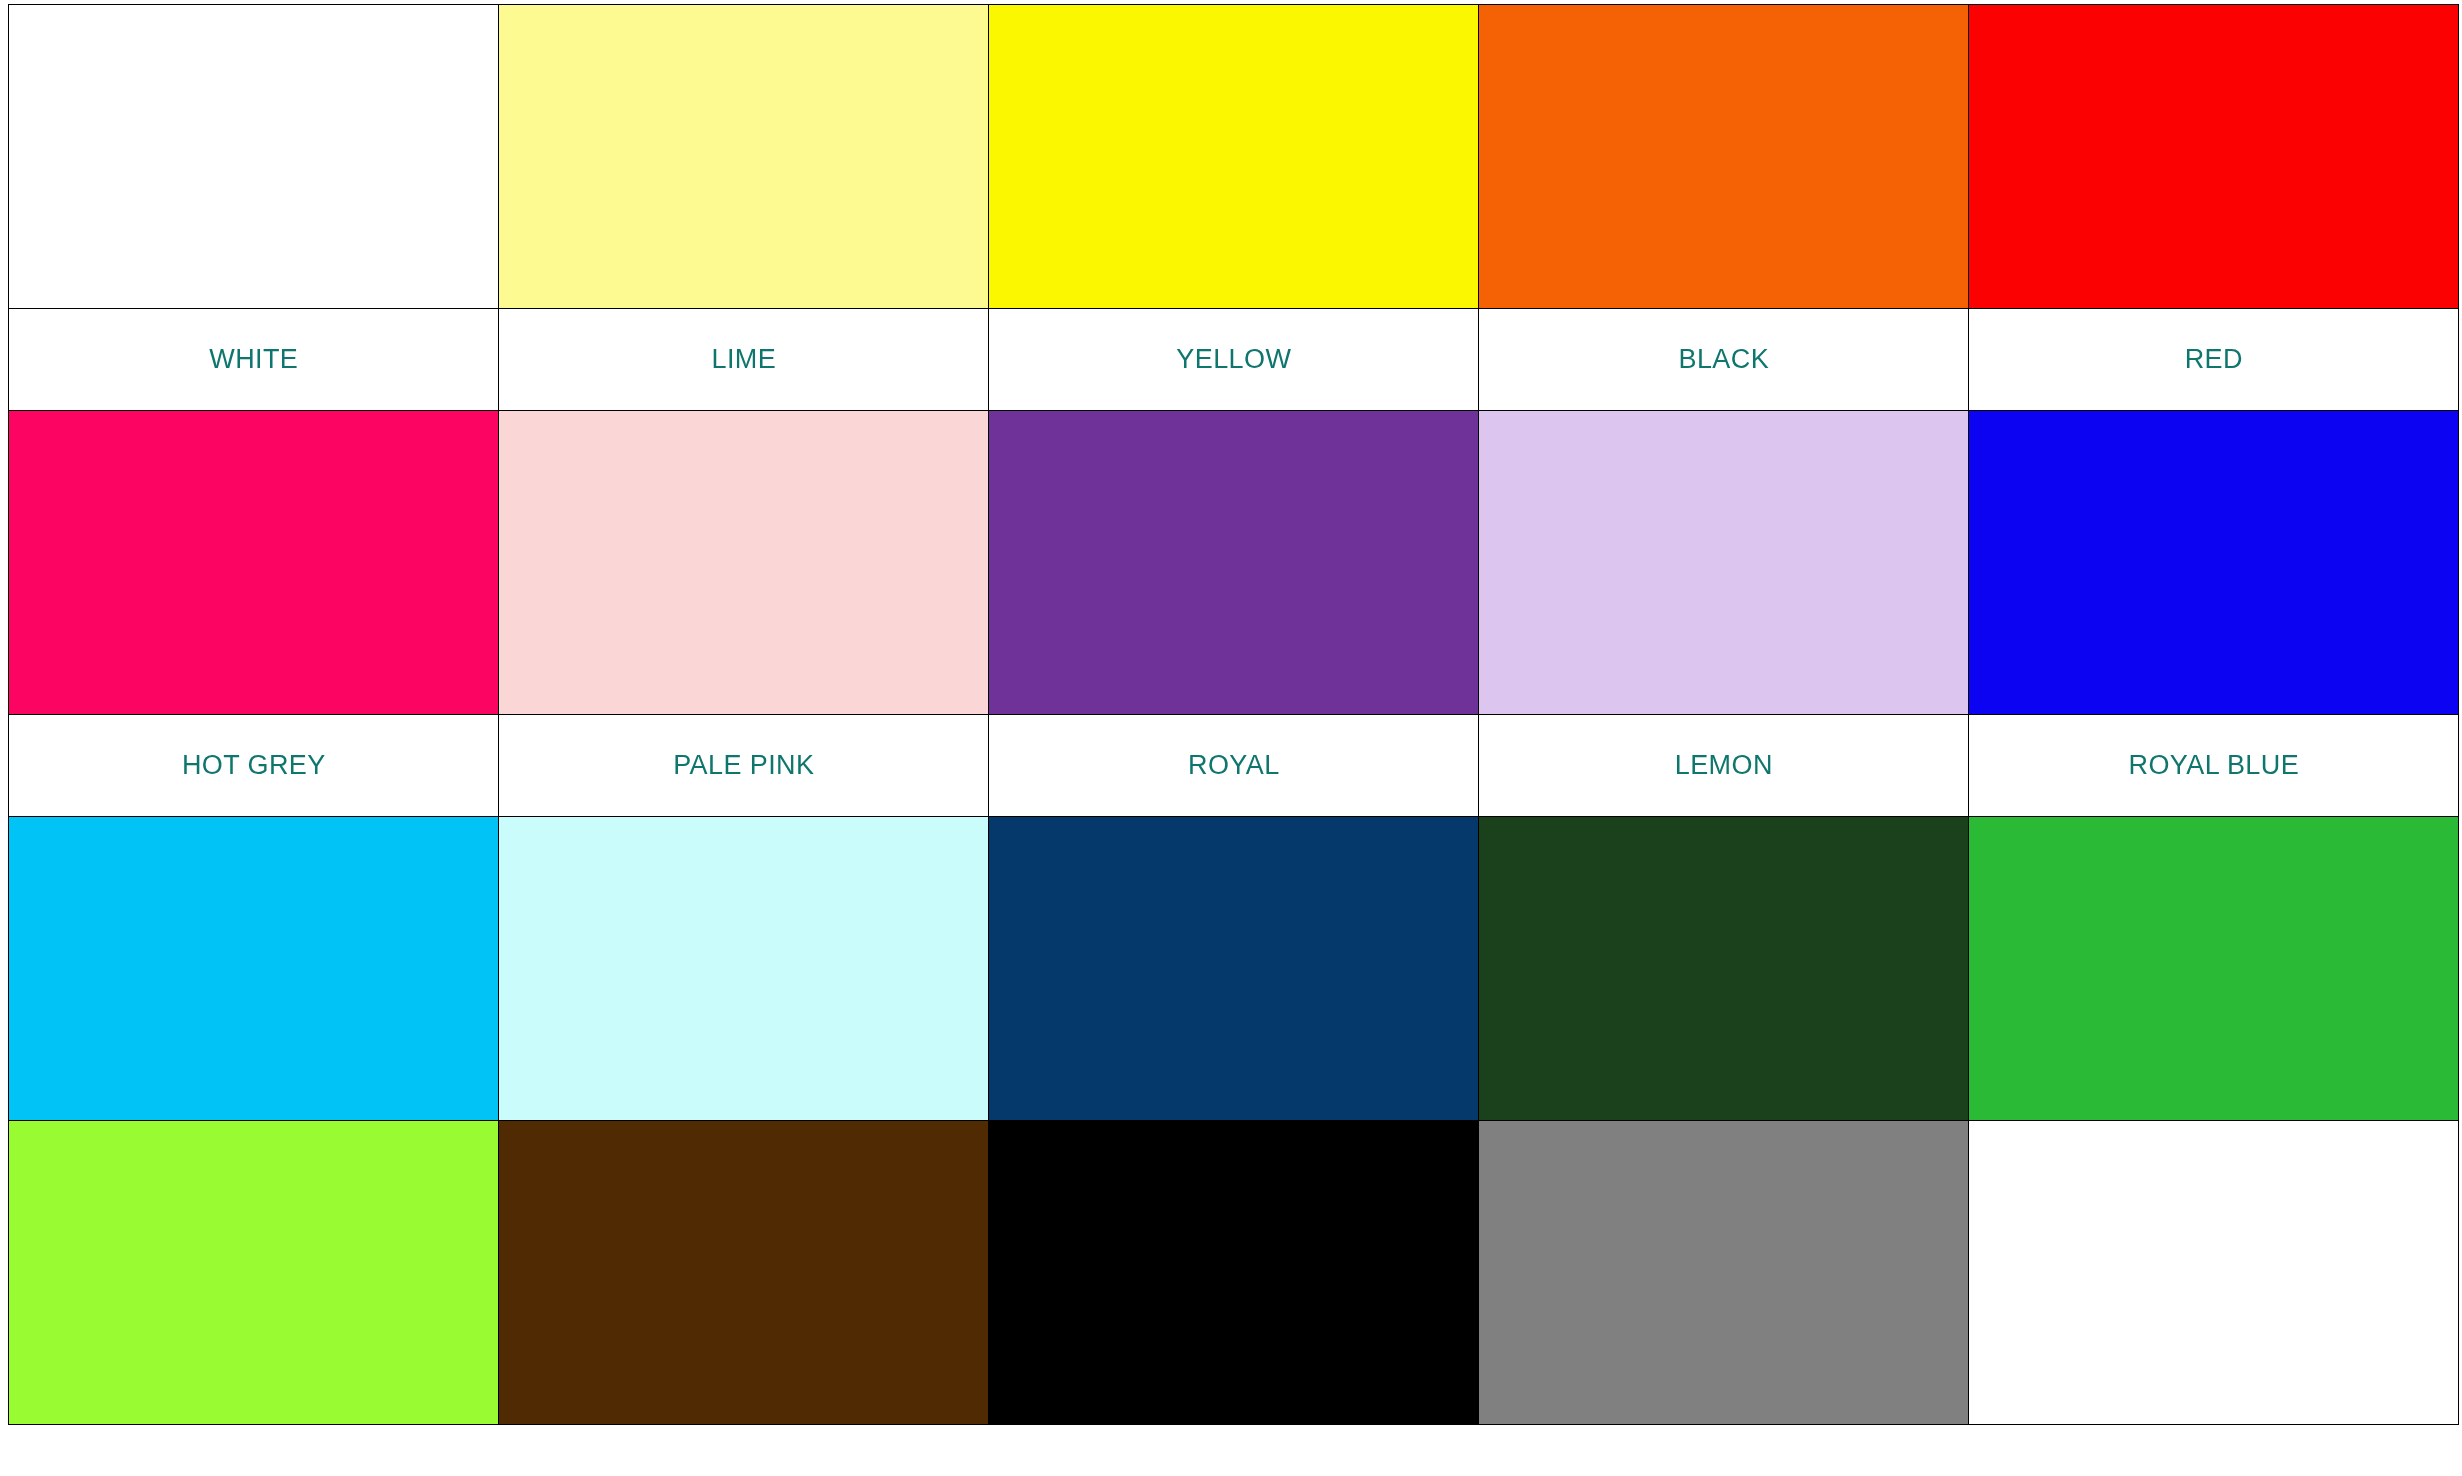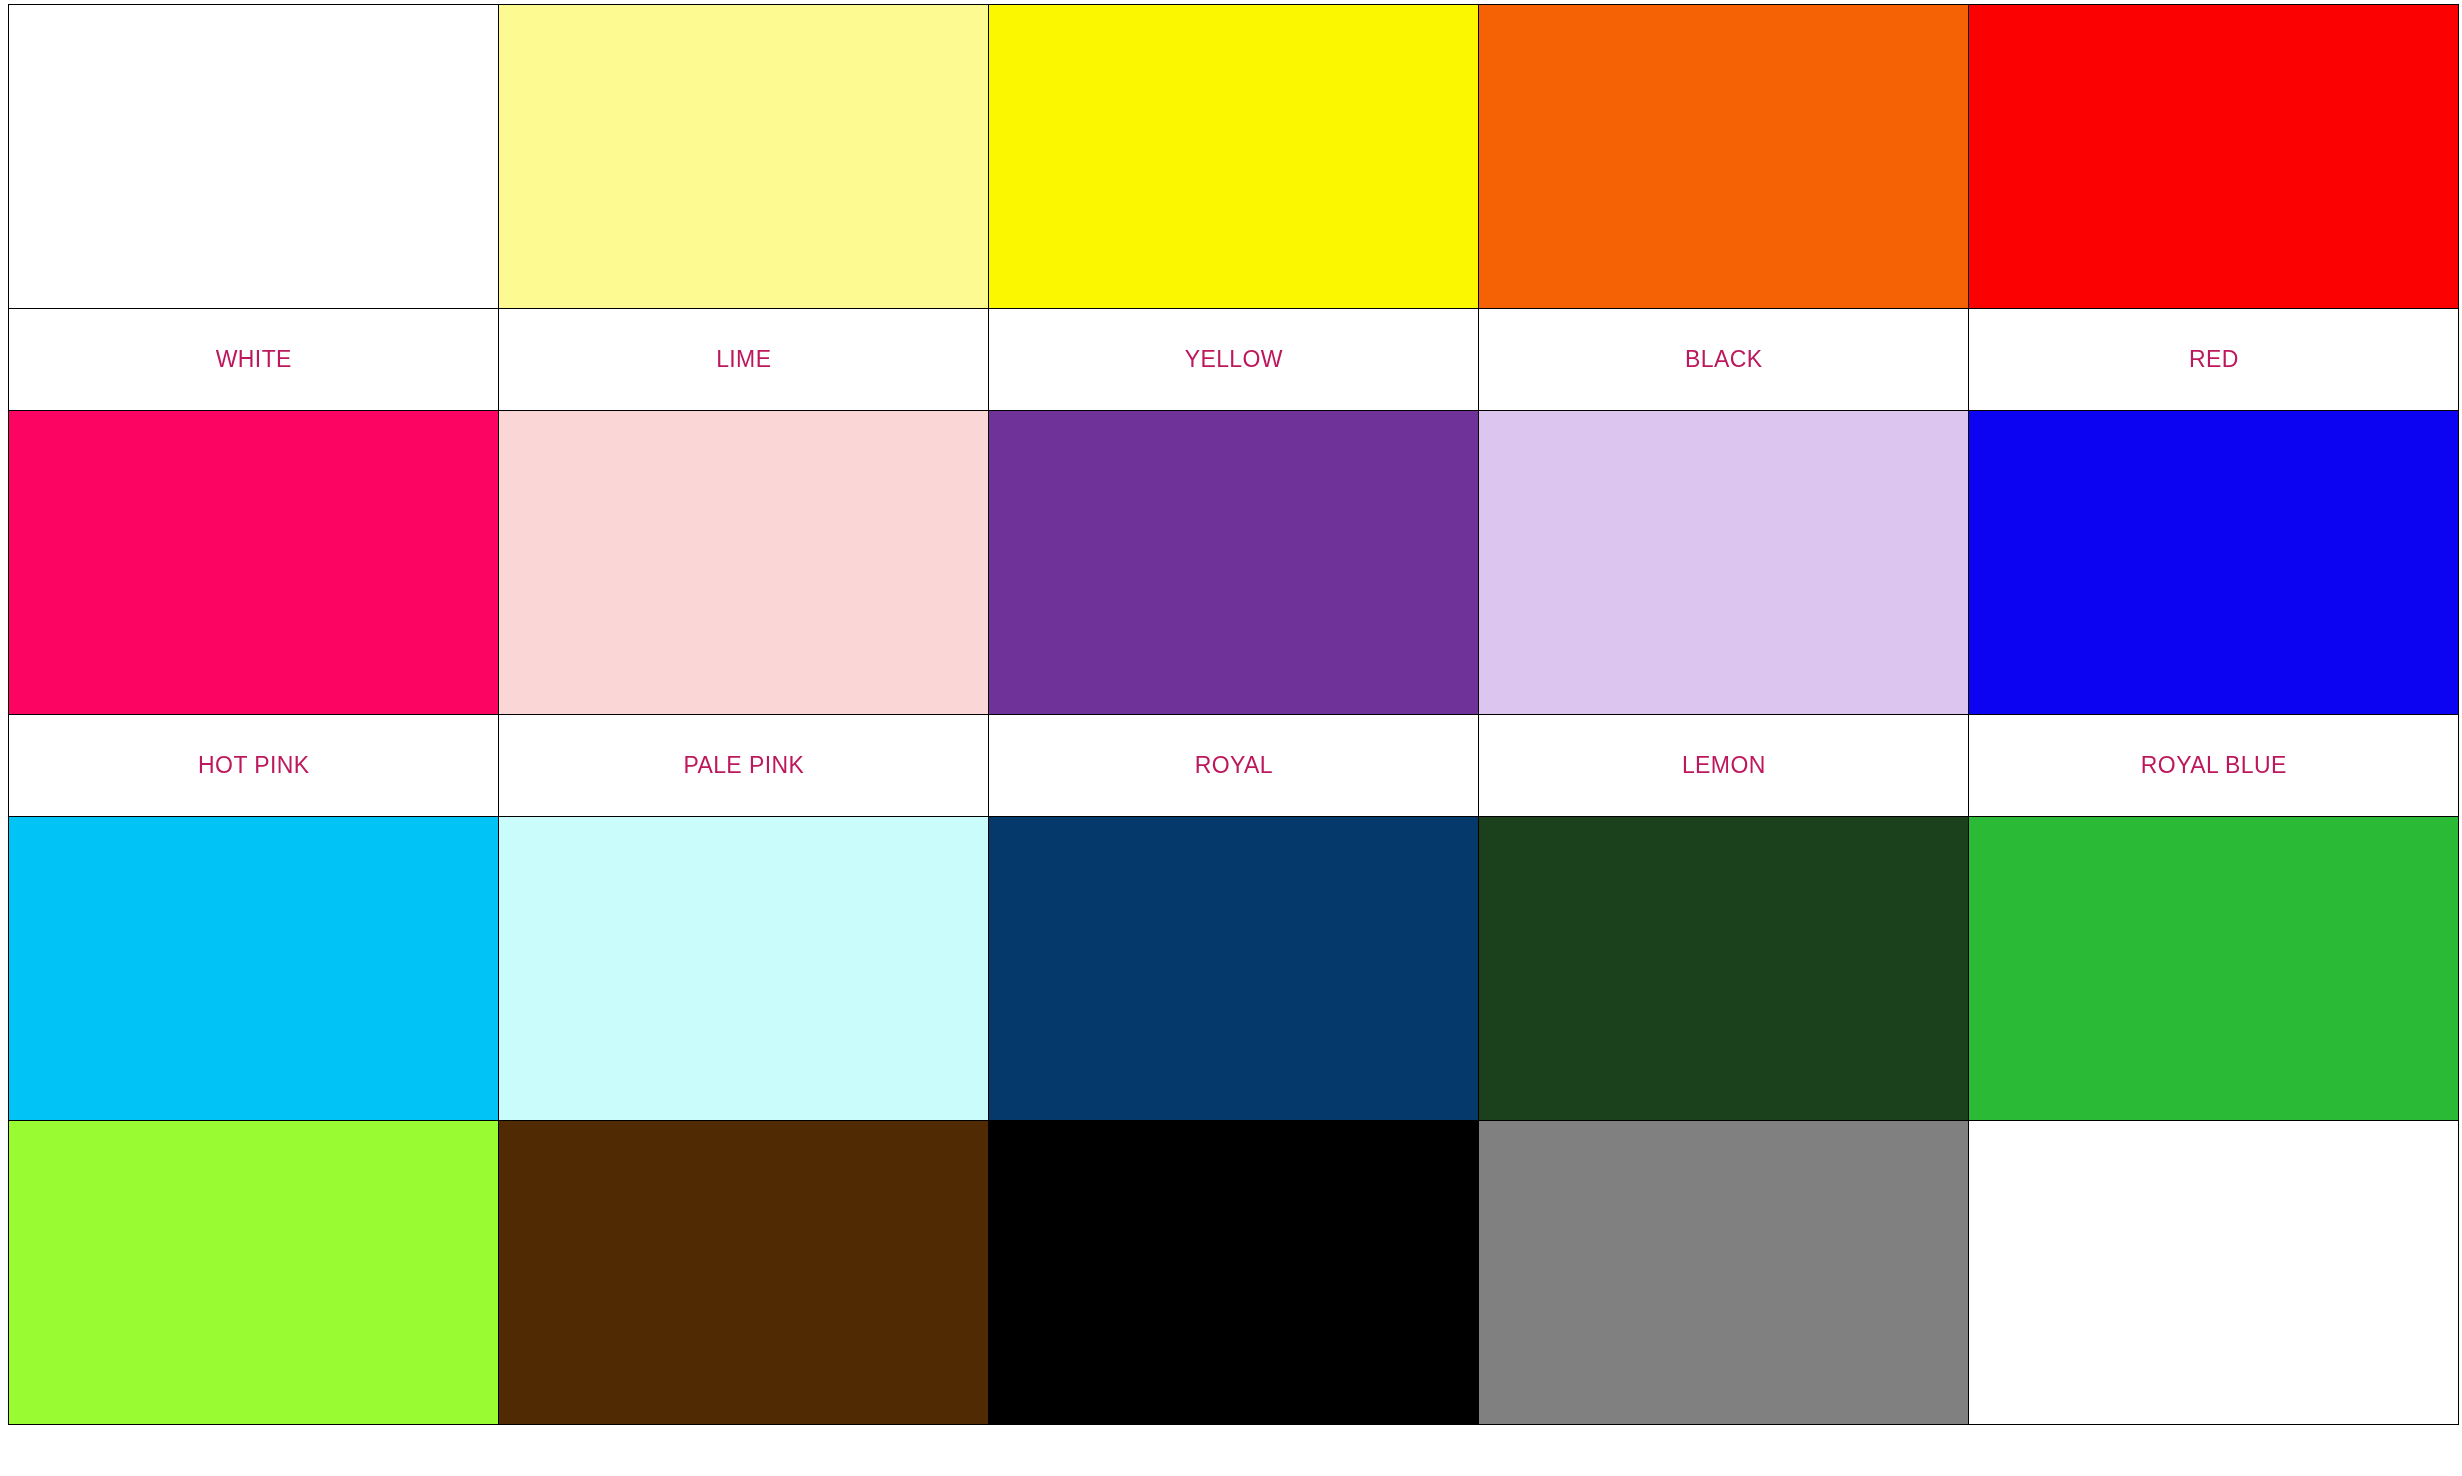--- a/index.html
+++ b/index.html
@@ -45,22 +45,22 @@
   .swatch-table col { width: 490px; }
 
   tr.swatch-row td {
     height: 260px;
   }
 
   tr.label-row td {
     height: 87px;
     text-align: center;
     background: #ffffff;
-    color: #be185d;
-    font-size: 23px;
+    color: #0f766e;
+    font-size: 27px;
     font-weight: 400;
     letter-spacing: 0.4px;
     line-height: 1;
     font-family: "Liberation Sans", sans-serif;
   }
 
   .swatch-fill {
     display: block;
     width: 100%;
     height: 100%;
@@ -135,21 +135,21 @@
         <td>
             <span class="swatch-fill" style="background: rgb(220, 198, 239);"></span>
           </td>
         <td>
             <span class="swatch-fill" style="background: rgb(11, 3, 242);"></span>
           </td>
       </tr>
 
       <tr class="label-row">
         <td>
-            <span class="label-text">HOT PINK</span>
+            <span class="label-text">HOT GREY</span>
           </td>
         <td>
             <span class="label-text">PALE PINK</span>
           </td>
         <td>
             <span class="label-text">ROYAL</span>
           </td>
         <td>
             <span class="label-text">LEMON</span>
           </td>

